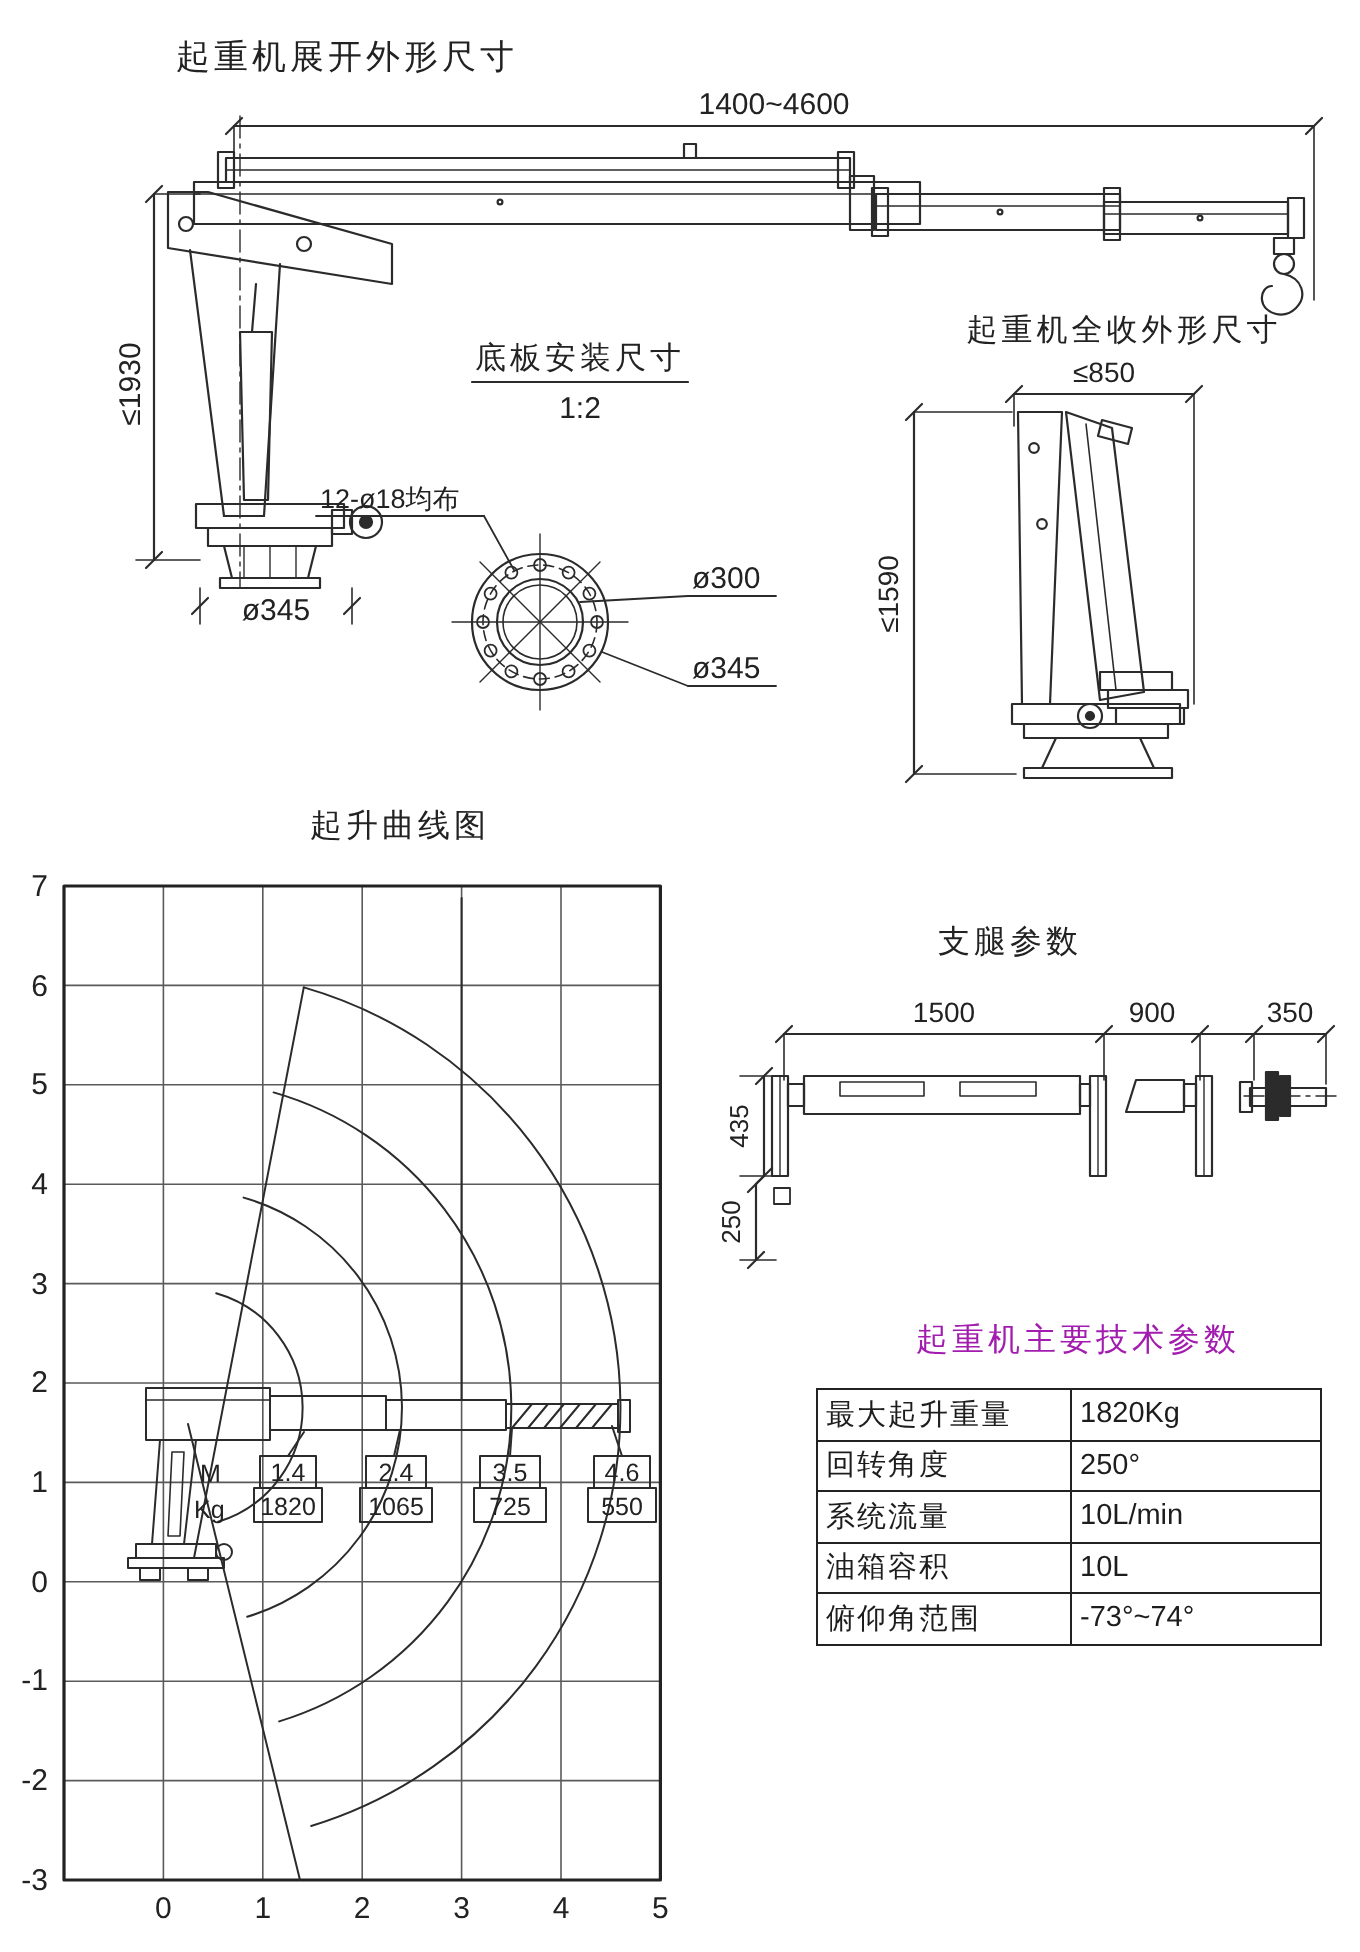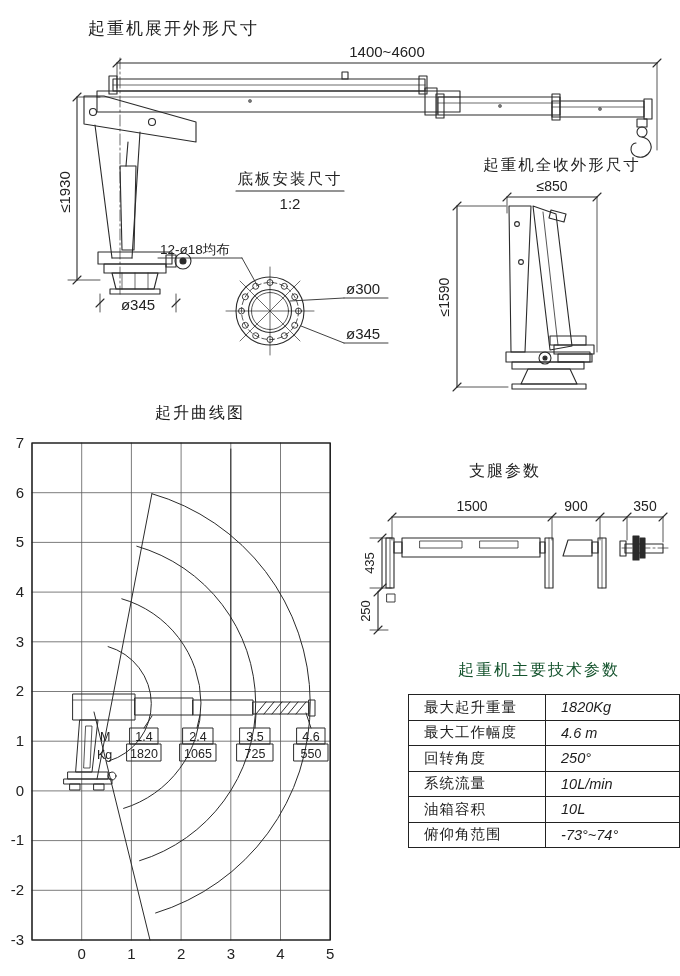--- a/index.html
+++ b/index.html
@@ -2,26 +2,26 @@
 <html><head>
 <meta charset="utf-8">
 <style>
   html,body{margin:0;padding:0;background:#ffffff;}
   #canvas{position:relative;width:680px;height:976px;background:#ffffff;overflow:hidden;
           font-family:"Liberation Sans","DejaVu Sans",sans-serif;color:#222;}
   svg{position:absolute;left:0;top:0;}
   svg text{fill:#222;font-family:"Liberation Sans","DejaVu Sans",sans-serif;}
   .cjk-title{letter-spacing:2px;}
   #spec-table-title{position:absolute;left:408px;top:660px;width:262px;text-align:center;
-                    font-size:16px;letter-spacing:2px;color:#14532d;}
+                    font-size:16px;letter-spacing:2px;color:#a21caf;}
   #spec-table{position:absolute;left:408px;top:694px;border-collapse:collapse;}
-  #spec-table td{border:1.6px solid #222;height:24.5px;font-size:14.5px;padding:0 0 0 15px;
+  #spec-table td{border:1.6px solid #222;height:24.5px;font-size:14.5px;padding:0 0 0 4px;
                  white-space:nowrap;color:#1d1d1d;}
   #spec-table td.lbl{width:122px;letter-spacing:1px;}
-  #spec-table td.val{width:120px;font-style:italic;}
+  #spec-table td.val{width:120px;}
 </style>
 </head>
 <body>
 
 <div id="canvas">
 
 <svg width="680" height="976" viewBox="0 0 680 976" stroke-linecap="round" stroke-linejoin="round">
 
   <g stroke="#2b2b2b" fill="none" stroke-width="1.1">
     <text x="88" y="34" font-size="17" class="cjk-title" stroke="none" fill="#1d1d1d">起重机展开外形尺寸</text>
@@ -332,24 +332,20 @@
 </svg>
 
   <div id="spec-table-title">起重机主要技术参数</div>
   <table id="spec-table">
     <tbody>
       <tr>
           <td class="lbl">最大起升重量</td>
           <td class="val">1820Kg</td>
         </tr>
       <tr>
-          <td class="lbl">最大工作幅度</td>
-          <td class="val">4.6 m</td>
-        </tr>
-      <tr>
           <td class="lbl">回转角度</td>
           <td class="val">250°</td>
         </tr>
       <tr>
           <td class="lbl">系统流量</td>
           <td class="val">10L/min</td>
         </tr>
       <tr>
           <td class="lbl">油箱容积</td>
           <td class="val">10L</td>

